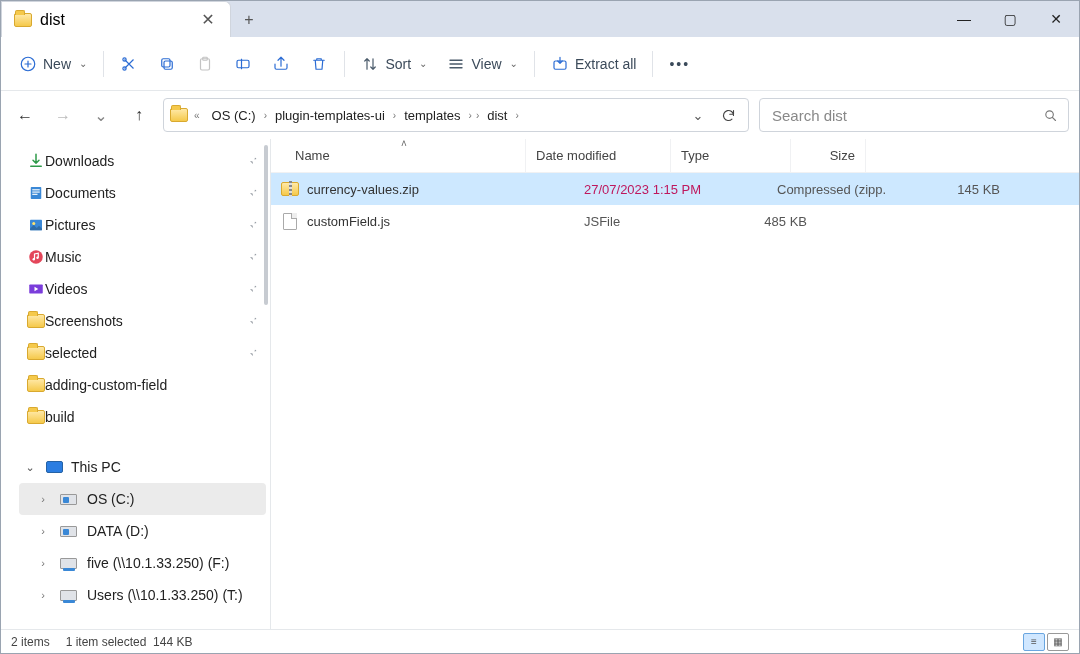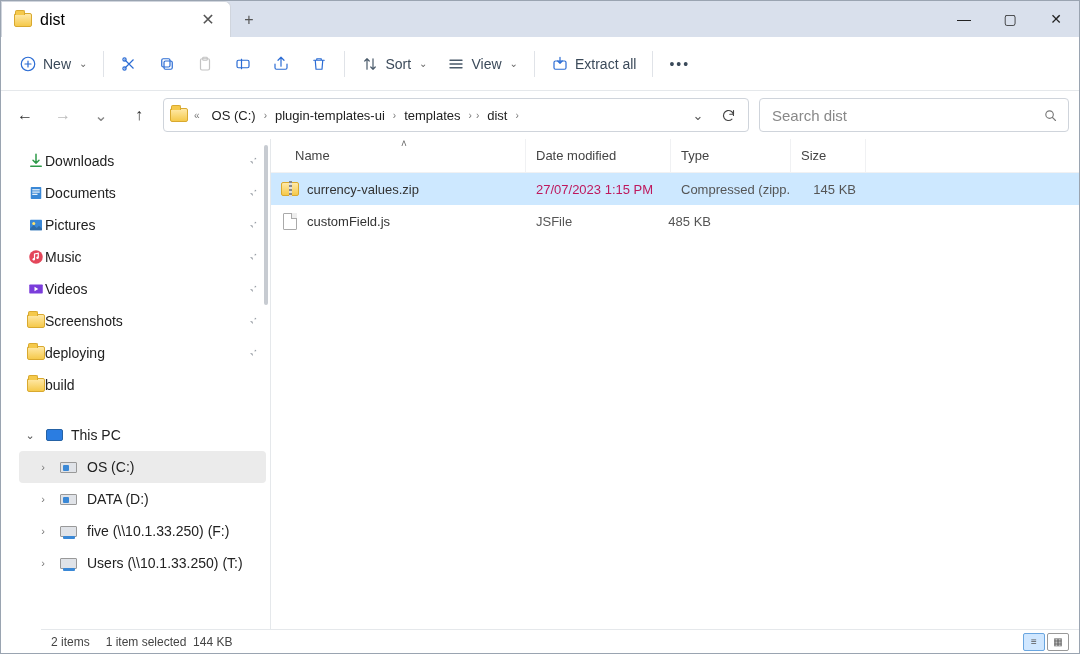--- a/index.html
+++ b/index.html
@@ -43,31 +43,31 @@
   .drive{padding-left:18px;display:flex;align-items:center;gap:10px;height:32px;border-radius:4px;}
   .drive .caret{color:#777;font-size:11px;width:12px;display:flex;justify-content:center;}
   .drive.sel{background:#ebebeb;}
   
   .main { flex:1; display:flex; flex-direction:column; font-size:13px; }
   .colhdr { height:34px; display:flex; align-items:center; color:#444; border-bottom:1px solid #f0f1f3; position:relative; user-select:none;}
   .col { padding:0 10px; display:flex; align-items:center; height:100%; border-right:1px solid #f0f1f3;}
   .col.name{width:255px;}
   .col.date{width:145px;}
   .col.type{width:120px;}
-  .col.size{width:75px;justify-content:flex-start;}
+  .col.size{width:75px;justify-content:flex-end;}
   .sorticon{position:absolute; left:130px; top:-1px; font-size:10px; color:#666;}
-  .filerow { height:32px; display:flex; align-items:center; color:#333; }
+  .filerow { height:32px; display:flex; align-items:center; color:#333;gap:48px; }
   .filerow.sel{background:#cde8ff;}
   .cell{padding:0 10px;display:flex;align-items:center;height:100%;gap:8px;white-space:nowrap;overflow:hidden;text-overflow:ellipsis;}
   .cell.name{width:255px;}
   .cell.date{width:145px;color:#be185d;}
   .cell.type{width:120px;color:#555;overflow:hidden;text-overflow:ellipsis;}
   .cell.size{width:75px;color:#555;justify-content:flex-end;}
   
-  .status { height:24px; border-top:1px solid #e5e8eb; display:flex; align-items:center; padding:0 10px; gap:16px; font-size:12px; color:#444;margin-left:40px; }
+  .status { height:24px; border-top:1px solid #e5e8eb; display:flex; align-items:center; padding:0 10px; gap:16px; font-size:12px; color:#444; }
   .status .right{margin-left:auto;display:flex;gap:2px;}
   .layoutbtn{width:22px;height:18px;border:1px solid #999;display:flex;align-items:center;justify-content:center;font-size:10px;color:#555;border-radius:2px;}
   .layoutbtn.active{background:#d0e7ff;border-color:#6aa6e0;}
   
   .ficon{width:18px;height:18px;display:inline-flex;align-items:center;justify-content:center;}
   .folder-y{width:18px;height:14px;background:linear-gradient(#ffe9a8,#f5c94b);border:1px solid #d9a92f;border-radius:2px;position:relative;}
   .folder-y::before{content:"";position:absolute;top:-4px;left:0;width:8px;height:4px;background:#f5c94b;border:1px solid #d9a92f;border-bottom:none;border-radius:2px 2px 0 0;}
   .zip-i{width:18px;height:14px;background:linear-gradient(#ffe9a8,#f5c94b);border:1px solid #d9a92f;border-radius:2px;position:relative;}
   .zip-i::after{content:"";position:absolute;left:7px;top:-2px;width:3px;height:16px;background:repeating-linear-gradient(#888 0,#888 2px,#ddd 2px,#ddd 4px);}
   .file-i{width:14px;height:17px;background:#fff;border:1px solid #aaa;border-radius:1px;position:relative;}
@@ -288,24 +288,30 @@
             </span>
             <span>Screenshots</span>
             <span class="pin"><svg width="12" height="12" viewBox="0 0 24 24">
                 <path d="M14 3l7 7-4 1-4 4 1 5-3-3-6 6 6-6-3-3 5 1 4-4 1-4z" fill="#8e949c"></path>
               </svg></span>
           </div>
           <div class="sbitem withpin">
             <span class="ficon">
               <span class="folder-y"></span>
             </span>
-            <span>deploying</span>
-            <span class="pin"><svg width="12" height="12" viewBox="0 0 24 24">
-                <path d="M14 3l7 7-4 1-4 4 1 5-3-3-6 6 6-6-3-3 5 1 4-4 1-4z" fill="#8e949c"></path>
-              </svg></span>
+            <span>selected</span>
+            <span class="pin"><svg width="12" height="12" viewBox="0 0 24 24">
+                <path d="M14 3l7 7-4 1-4 4 1 5-3-3-6 6 6-6-3-3 5 1 4-4 1-4z" fill="#8e949c"></path>
+              </svg></span>
+          </div>
+          <div class="sbitem">
+            <span class="ficon">
+              <span class="folder-y"></span>
+            </span>
+            <span>adding-custom-field</span>
           </div>
           <div class="sbitem">
             <span class="ficon">
               <span class="folder-y"></span>
             </span>
             <span>build</span>
           </div>
         </div>
       <div class="sbhead">
         <span class="caret">⌄</span>

